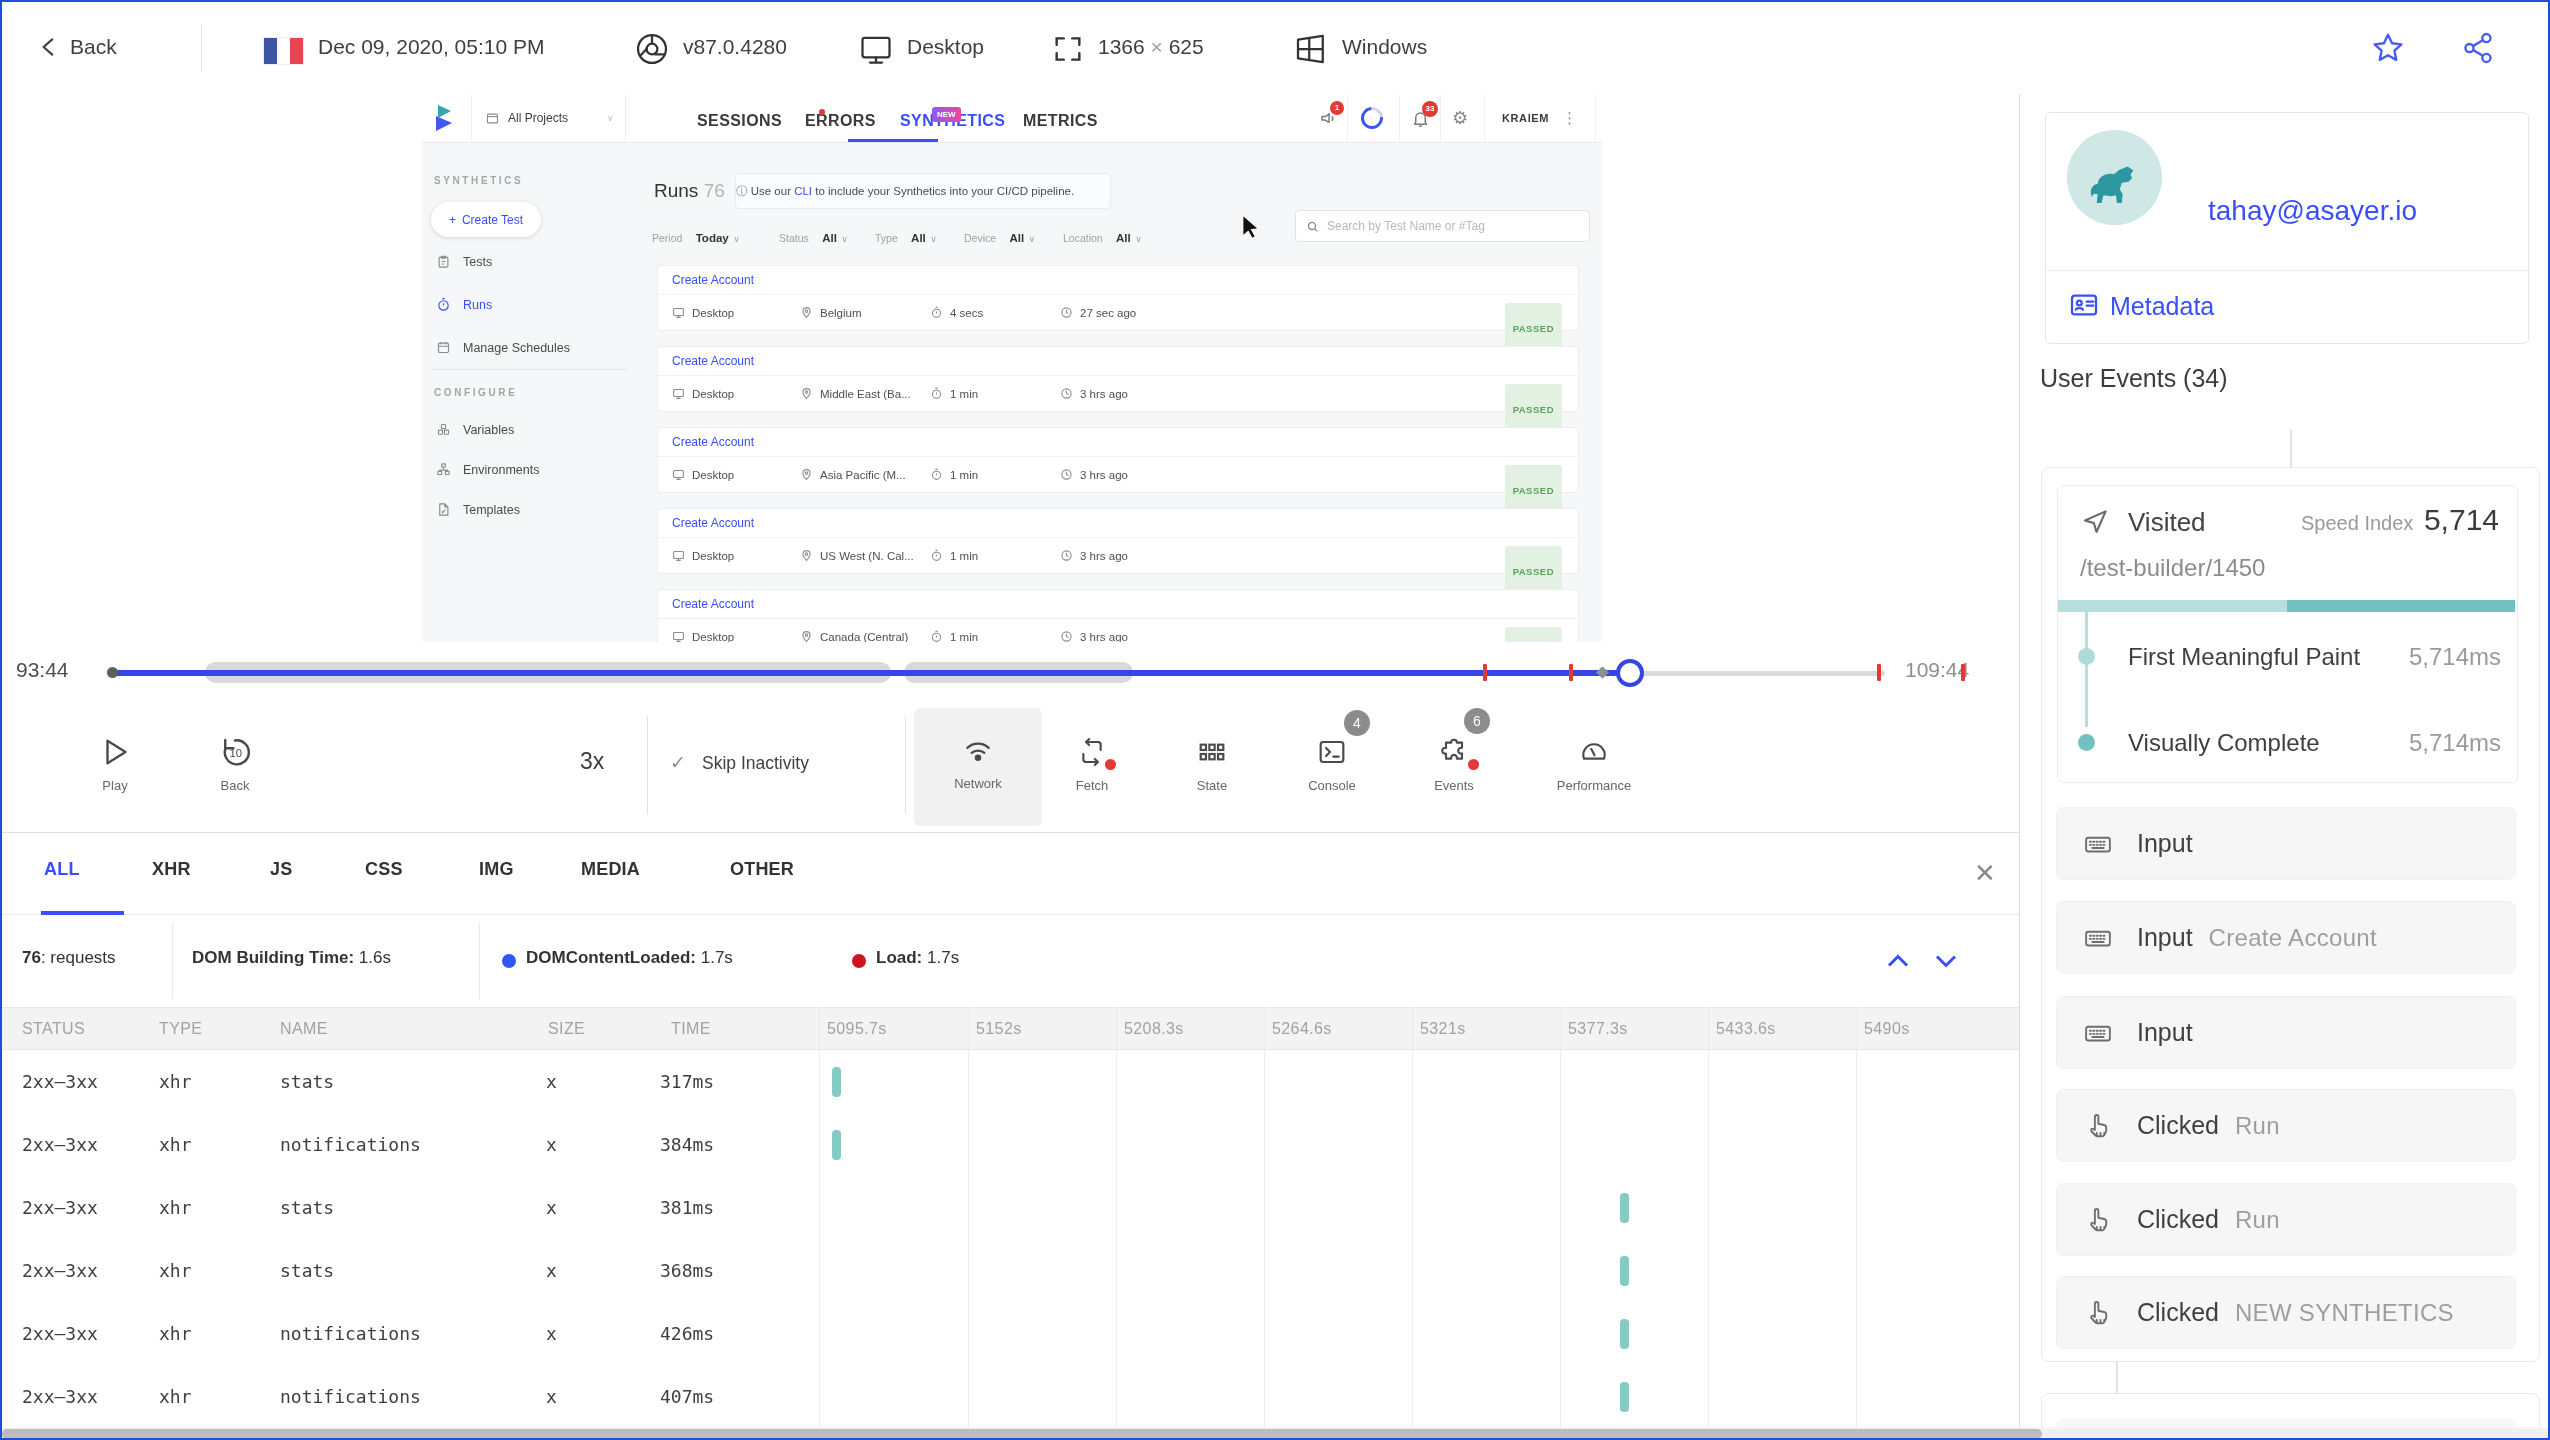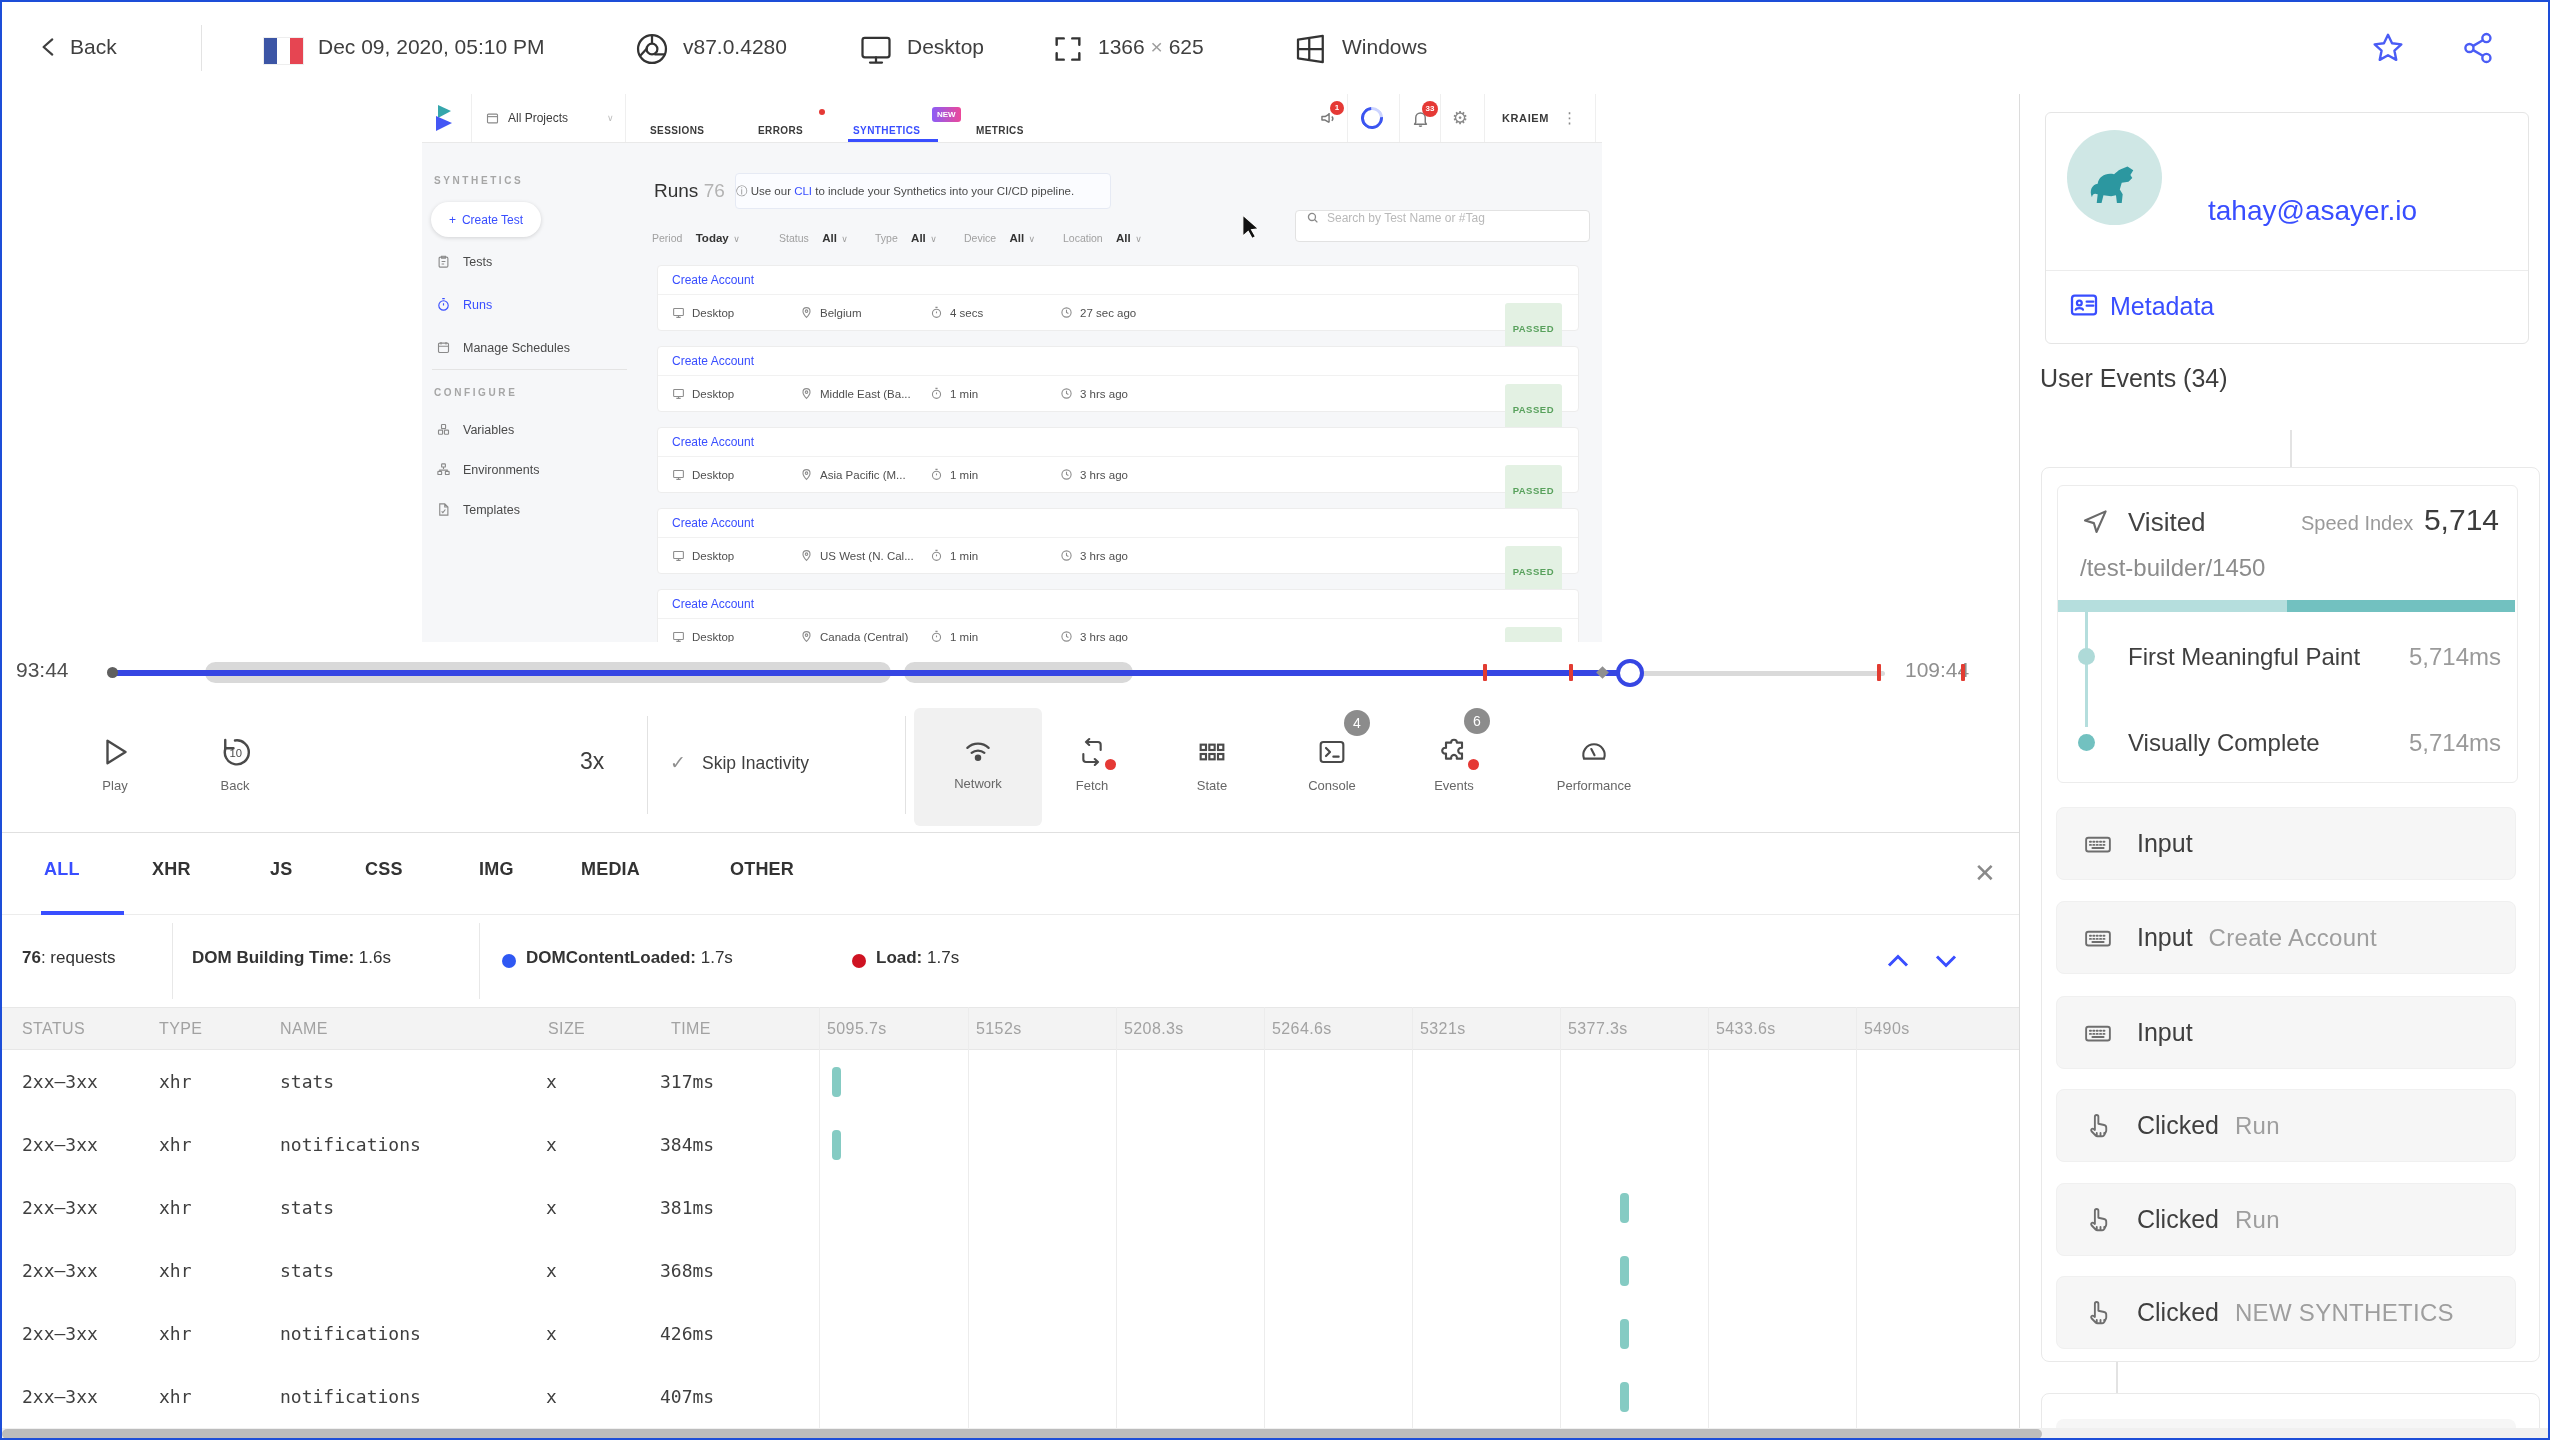--- a/index.html
+++ b/index.html
@@ -10,21 +10,21 @@
   .topbar{position:absolute;left:0;top:0;width:2550px;height:92px;background:#fff;border-bottom:1px solid #e8e8e8;}
   .tb-text{position:absolute;top:33px;font-size:21px;color:#3f3f3f;white-space:nowrap;}
   .tb-div{position:absolute;top:23px;height:46px;width:1px;background:#e3e3e3;}
   .flag{position:absolute;left:262px;top:36px;width:39px;height:26px;display:flex;box-shadow:0 0 0 1px #eee;}
   .flag div{flex:1;}
   
   .stage{position:absolute;left:0;top:92px;width:2017px;height:548px;background:#fff;}
   .app{position:absolute;left:420px;top:0;width:1180px;height:548px;background:#f6f7f9;overflow:hidden;}
   .app-nav{position:absolute;left:0;top:0;width:1180px;height:48px;background:#fff;border-bottom:1px solid #e9e9e9;}
   .anav-div{position:absolute;top:0;height:48px;width:1px;background:#efefef;}
-  .atab{position:absolute;top:13px;line-height:48px;font-size:10px;font-weight:600;letter-spacing:.4px;color:#3a3a3a;}
+  .atab{position:absolute;top:3px;line-height:48px;font-size:16px;font-weight:600;letter-spacing:.4px;color:#3a3a3a;margin-left:47px;}
   .badge-red{position:absolute;background:#e53935;color:#fff;border-radius:50%;text-align:center;font-weight:700;}
   .app-side-label{position:absolute;font-size:10px;letter-spacing:2.6px;color:#a6a6a6;font-weight:600;}
   .aside-item{position:absolute;font-size:12.5px;color:#4a4a4a;display:flex;align-items:center;gap:12px;}
   .aside-item .aicon{color:#8a8a8a;}
   .aside-item.active, .aside-item.active .aicon{color:#394eff;}
   .run-card{position:absolute;left:235px;width:922px;background:#fff;border-radius:4px;border:1px solid #ededed;height:66px;box-sizing:border-box;}
   .rc-title{position:absolute;left:14px;top:0;height:28px;line-height:28px;font-size:12px;color:#394eff;font-weight:500;}
   .rc-sep{position:absolute;left:0;top:28px;width:100%;height:1px;background:#f1f1f1;}
   .rc-item{position:absolute;top:28px;height:37px;display:flex;align-items:center;gap:7px;font-size:11.5px;color:#4f4f4f;}
   .rc-item .ric{color:#8d8d8d;}
@@ -247,21 +247,21 @@
         <span style="color:#8b8b8b;">ⓘ</span>
         <span>Use our </span><span style="color:#394eff;">CLI</span><span> to include your Synthetics into your CI/CD pipeline.</span>
       </div>
 
       <div class="abs" style="left:230px;top:134px;"><span class="fil-label">Period</span>&nbsp;&nbsp;&nbsp;<span class="fil-val">Today</span> <span class="fil-chev">∨</span></div>
       <div class="abs" style="left:357px;top:134px;"><span class="fil-label">Status</span>&nbsp;&nbsp;&nbsp;<span class="fil-val">All</span> <span class="fil-chev">∨</span></div>
       <div class="abs" style="left:453px;top:134px;"><span class="fil-label">Type</span>&nbsp;&nbsp;&nbsp;<span class="fil-val">All</span> <span class="fil-chev">∨</span></div>
       <div class="abs" style="left:542px;top:134px;"><span class="fil-label">Device</span>&nbsp;&nbsp;&nbsp;<span class="fil-val">All</span> <span class="fil-chev">∨</span></div>
       <div class="abs" style="left:641px;top:134px;"><span class="fil-label">Location</span>&nbsp;&nbsp;&nbsp;<span class="fil-val">All</span> <span class="fil-chev">∨</span></div>
 
-      <div class="abs" style="left:873px;top:116px;width:295px;height:32px;background:#fff;border:1px solid #e2e2e2;border-radius:4px;display:flex;box-sizing:border-box;padding-left:10px;gap:8px;">
+      <div class="abs" style="left:873px;top:116px;width:295px;height:32px;background:#fff;border:1px solid #e2e2e2;border-radius:4px;display:flex;align-items:center;box-sizing:border-box;padding-left:10px;gap:8px;">
         <span style="color:#8a8a8a;">
             <svg width="13" height="13" viewBox="0 0 24 24" fill="none" stroke="currentColor" stroke-width="2.4">
               <circle cx="11" cy="11" r="6.5"></circle>
               <path d="M15.8 15.8L21 21"></path>
             </svg>
           </span>
         <span style="font-size:12px;color:#b9b9b9;">Search by Test Name or #Tag</span>
       </div>
 
       <div class="run-card" style="top:171px;">

